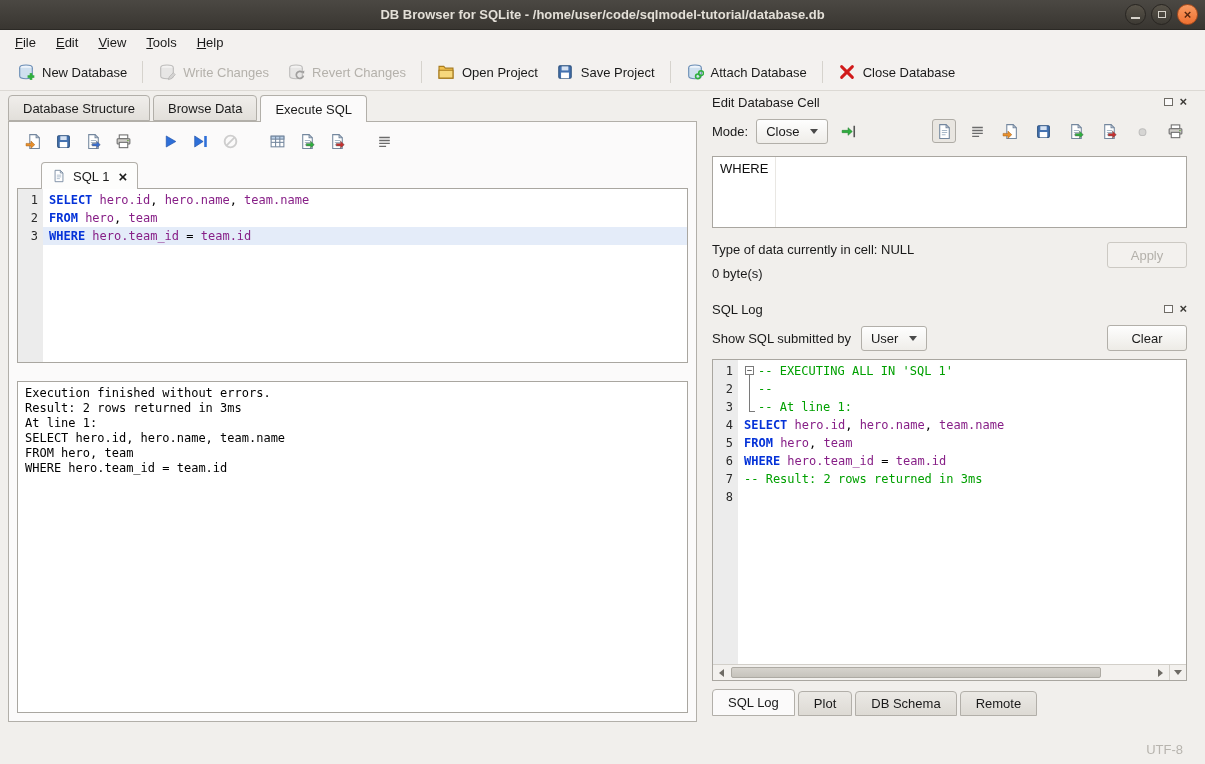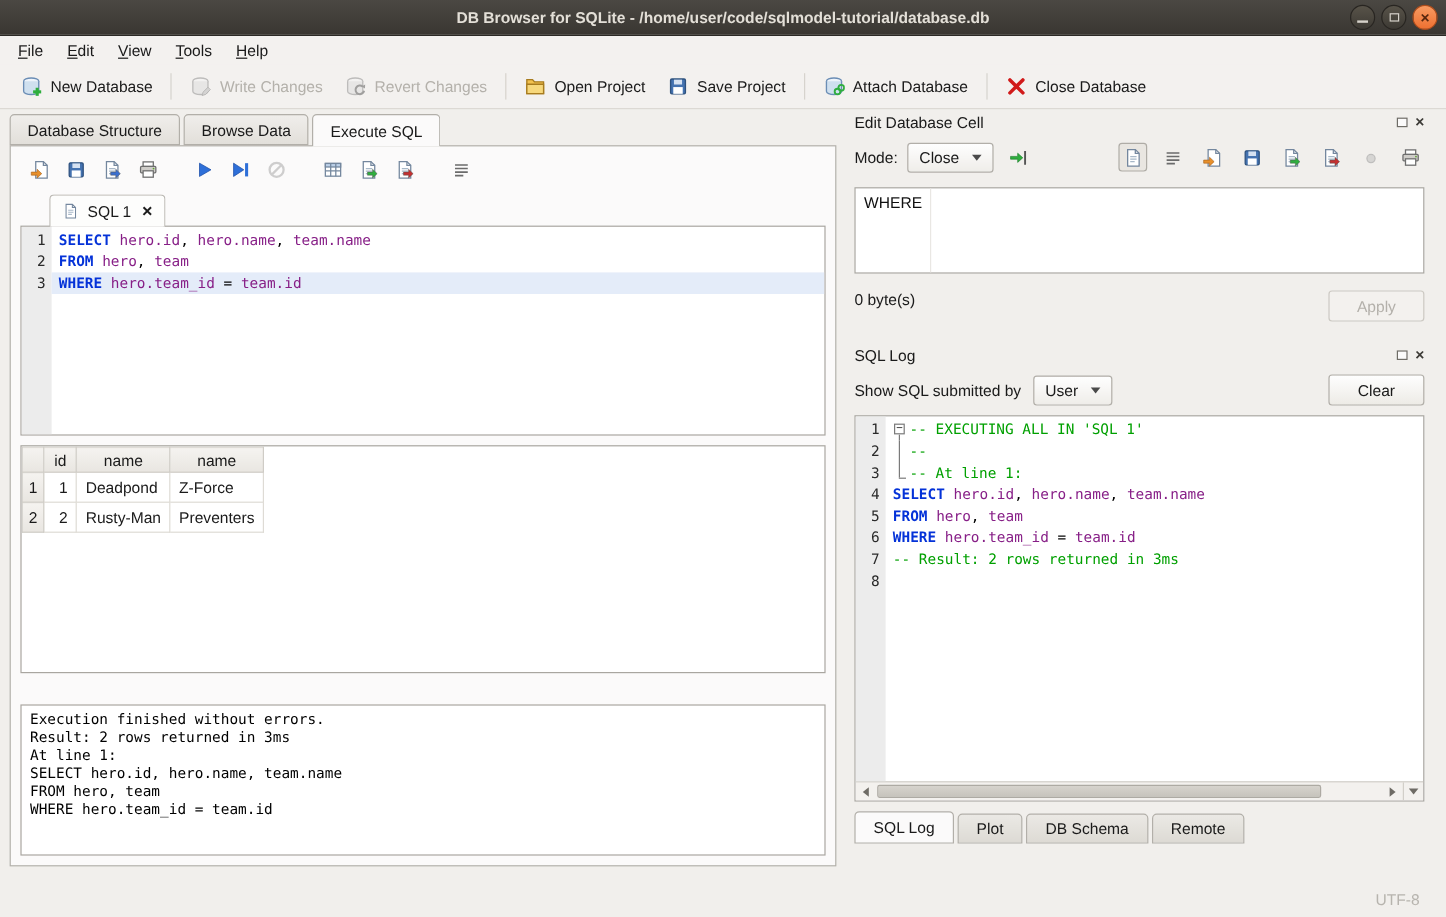--- a/index.html
+++ b/index.html
@@ -358,44 +358,20 @@
         </div>
         <div class="cl">
           <span class="ln">2</span>
           <span class="code"><span class="tk-kw">FROM</span><span class="tk-pl"> </span><span class="tk-id">hero</span><span class="tk-pl">, </span><span class="tk-id">team</span></span>
         </div>
         <div class="cl hl">
           <span class="ln">3</span>
           <span class="code"><span class="tk-kw">WHERE</span><span class="tk-pl"> </span><span class="tk-id">hero.team_id</span><span class="tk-pl"> = </span><span class="tk-id">team.id</span></span>
         </div>
       </div>
-    <div class="results">
-      <table id="results-table">
-          <tbody>
-            <tr>
-              <th class="corner"></th>
-              <th>id</th>
-              <th>name</th>
-              <th>name</th>
-            </tr>
-            <tr>
-              <td class="rowhdr">1</td>
-              <td class="num">1</td>
-              <td class="">Deadpond</td>
-              <td class="">Z-Force</td>
-            </tr>
-            <tr>
-              <td class="rowhdr">2</td>
-              <td class="num">2</td>
-              <td class="">Rusty-Man</td>
-              <td class="">Preventers</td>
-            </tr>
-          </tbody>
-        </table>
-    </div>
     <div class="output">Execution finished without errors.
 Result: 2 rows returned in 3ms
 At line 1:
 SELECT hero.id, hero.name, team.name
 FROM hero, team
 WHERE hero.team_id = team.id</div>
   </div>
 
   <div class="right-panel">
 
@@ -480,20 +456,21 @@
           </div>
         </div>
     </div>
 
     <div class="cell-box">
       <span class="cell-null">WHERE</span>
     </div>
 
     <div class="type-row">
       <div class="type-col">
+        <div>Type of data currently in cell: NULL</div>
         <div>0 byte(s)</div>
       </div>
       <div class="btn disabled">Apply</div>
     </div>
 
     <div class="sec-header sql-log-header">
       <span>SQL Log</span>
       <span class="dock-icons">
         <span class="float-icon"></span>
         <span class="close-x">×</span>

